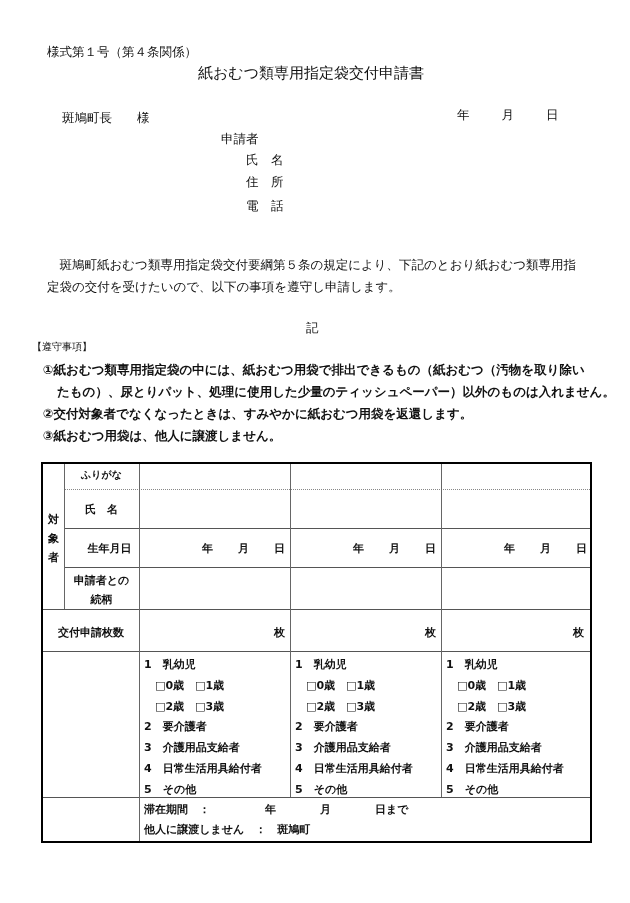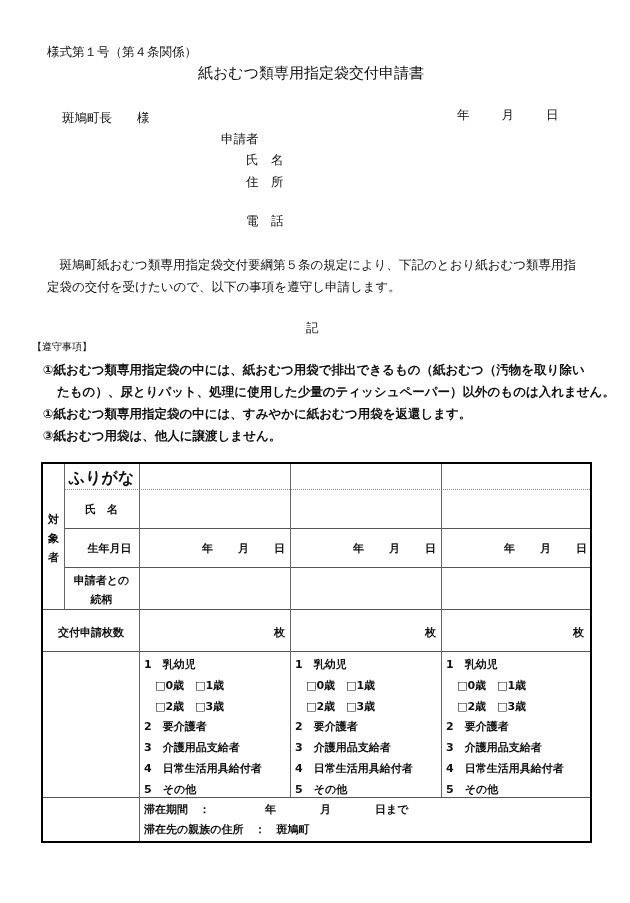--- a/index.html
+++ b/index.html
@@ -11,21 +11,21 @@
 
   #form-number { left: 47px; top: 44px; }
   #doc-title { left: 198px; top: 64px; font-size: 15px; }
   #date-line { left: 457px; top: 87px; word-spacing: 0; margin-top: 20px; }
   #date-line span { display: inline-block; }
   #addressee { left: 62px; top: 110px; }
   #applicant-label { left: 221px; top: 131px; }
   .app-field { left: 246px; }
   #app-name { top: 152px; }
   #app-address { top: 174px; }
-  #app-phone { top: 213px; }
+  #app-phone { top: 198px; }
 
   #body-text { left: 47px; top: 254px; width: 540px; line-height: 22px; white-space: normal; text-indent: 1em; font-size: 12.5px; }
   #ki { left: 306px; top: 320px; }
   #compliance-heading { left: 32px; top: 340px; font-size: 10px; font-weight: normal; }
   .rule { left: 43px; font-size: 12.5px; font-weight: bold; }
   #rule-1 { top: 362px; }
   #rule-1b { top: 384px; left: 57px; }
   #rule-2 { top: 406px; }
   #rule-3 { top: 428px; text-align: right; }
 
@@ -52,21 +52,21 @@
 <div class="abs serif t13 app-field" id="app-name">氏　名</div>
 <div class="abs serif t13 app-field" id="app-address">住　所</div>
 <div class="abs serif t13 app-field" id="app-phone">電　話</div>
 
 <div class="abs serif" id="body-text">斑鳩町紙おむつ類専用指定袋交付要綱第５条の規定により、下記のとおり紙おむつ類専用指定袋の交付を受けたいので、以下の事項を遵守し申請します。</div>
 <div class="abs serif t13" id="ki">記</div>
 
 <div class="abs sans" id="compliance-heading">【遵守事項】</div>
 <div class="abs sans rule" id="rule-1">①紙おむつ類専用指定袋の中には、紙おむつ用袋で排出できるもの（紙おむつ（汚物を取り除い</div>
 <div class="abs sans rule" id="rule-1b">たもの）、尿とりパット、処理に使用した少量のティッシュペーパー）以外のものは入れません。</div>
-<div class="abs sans rule" id="rule-2">①紙おむつ類専用指定袋の中には、すみやかに紙おむつ用袋を返還します。</div>
+<div class="abs sans rule" id="rule-2">②交付対象者でなくなったときは、すみやかに紙おむつ用袋を返還します。</div>
 <div class="abs sans rule" id="rule-3">③紙おむつ用袋は、他人に譲渡しません。</div>
 
 <div id="grid">
 
   <div class="hl dot" style="top:25px; left:21px;"></div>
   <div class="hl" style="top:64px; left:21px;"></div>
   <div class="hl" style="top:103px; left:21px;"></div>
   <div class="hl" style="top:145px;"></div>
   <div class="hl" style="top:187px;"></div>
   <div class="hl" style="top:333px;"></div>
@@ -75,21 +75,21 @@
   <div class="vl" style="left:96px; height:377px;"></div>
   <div class="vl" style="left:247px; height:333px;"></div>
   <div class="vl" style="left:398px; height:333px;"></div>
 
   <div class="cell center" style="left:0; width:21px; top:46px; line-height:19px;">
     <div>対</div>
     <div>象</div>
     <div>者</div>
   </div>
 
-  <div class="cell center" style="left:21px; width:75px; top:4px; font-size:16px;">ふりがな</div>
+  <div class="cell center" style="left:21px; width:75px; top:4px; font-size:10px;">ふりがな</div>
   <div class="cell center" style="left:21px; width:75px; top:38px;">氏　名</div>
   <div class="cell center" style="left:21px; width:75px; top:77px;margin-left:8px;">生年月日</div>
   <div class="cell center" style="left:21px; width:75px; top:107px; line-height:19px;">
     <div>申請者との</div>
     <div>続柄</div>
   </div>
   <div class="cell center" style="left:0; width:96px; top:161px;">交付申請枚数</div>
 
 
 
@@ -148,14 +148,14 @@
     <div>1　乳幼児</div>
     <div>　□0歳　□1歳</div>
     <div>　□2歳　□3歳</div>
     <div>2　要介護者</div>
     <div>3　介護用品支給者</div>
     <div>4　日常生活用具給付者</div>
     <div>5　その他</div>
   </div>
 
   <div class="cell" style="left:101px; top:338px;">滞在期間　：　　　　　年　　　　月　　　　日まで</div>
-  <div class="cell" style="left:101px; top:358px;">滞在先の親族の住所　：　斑鳩町</div>
+  <div class="cell" style="left:101px; top:358px;">他人に譲渡しません　：　斑鳩町</div>
 </div>
 
 </body></html>

